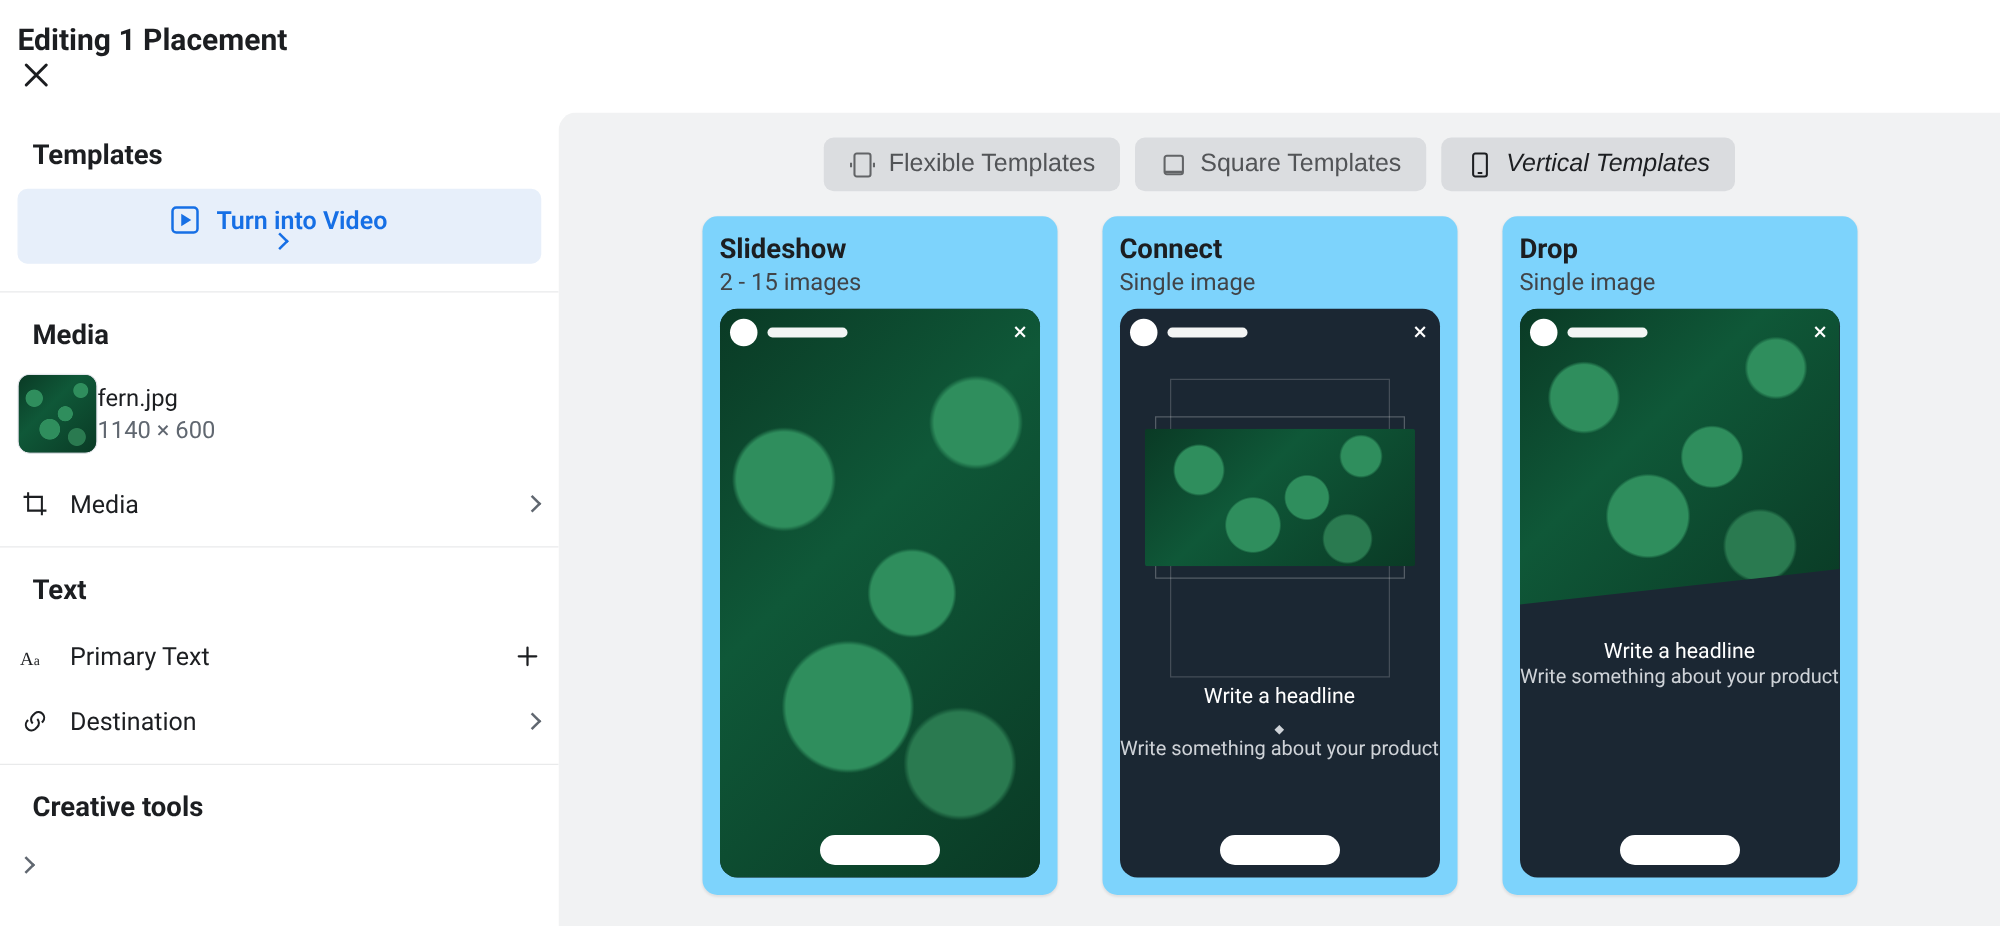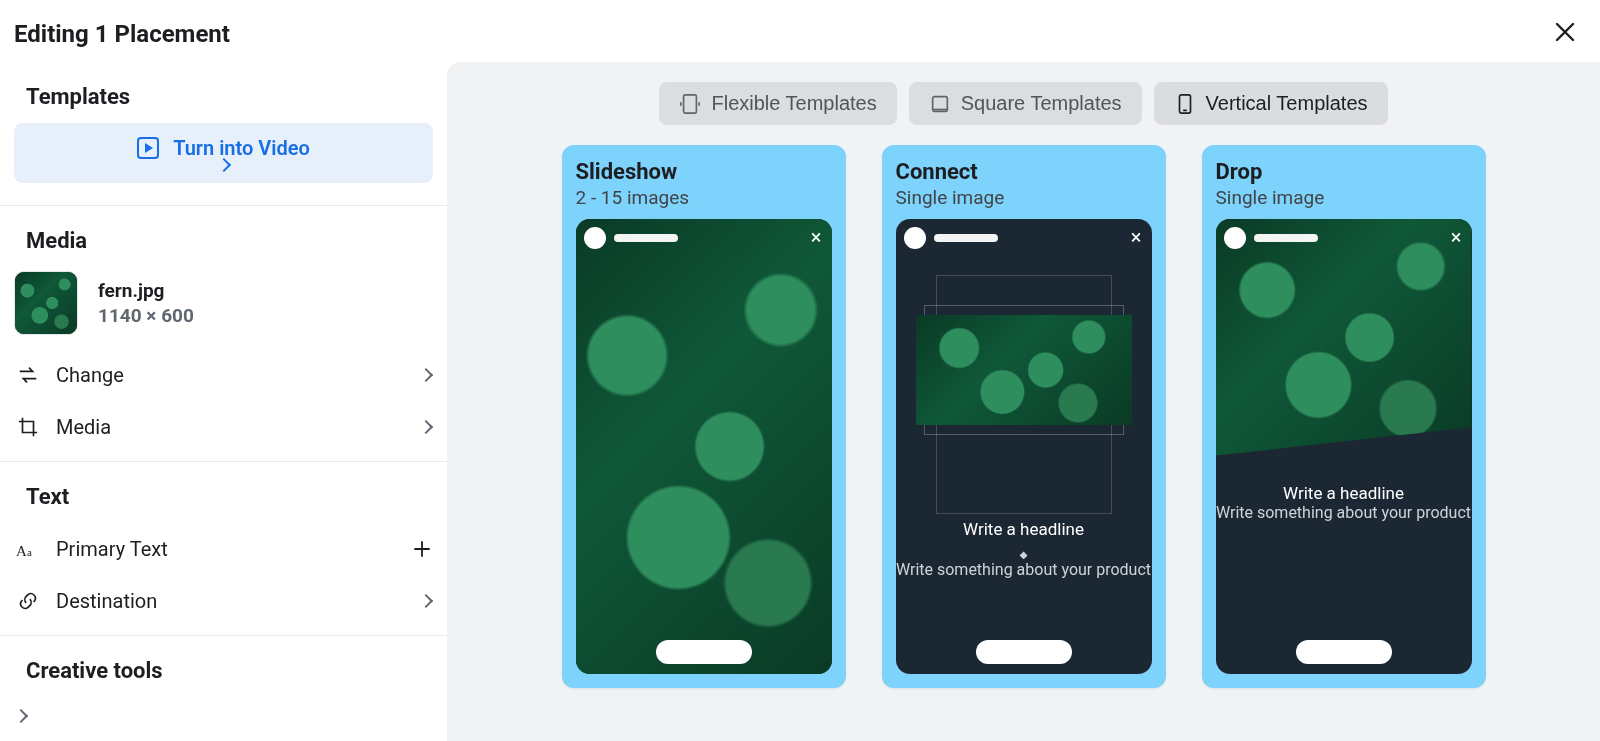--- a/index.html
+++ b/index.html
@@ -8,23 +8,24 @@
     background: #fff;
     color: #1c1e21;
     width: 1600px;
     height: 741px;
     overflow: hidden;
     display: flex;
     flex-direction: column;
   }
   .header {
     display: flex;
-    align-items: flex-end;
+    align-items: flex-start;
     justify-content: space-between;
     padding: 18px 20px 14px 14px;
+    flex-direction: column;
   }
   .header-title {
     font-size: 24px;
     font-weight: 700;
     color: #1c1e21;
   }
   .close-btn {
     width: 30px; height: 30px;
     display: flex; align-items: center; justify-content: center;
     cursor: pointer;
@@ -95,23 +96,22 @@
   }
   .chevron-gray {
     width: 10px; height: 10px;
     border-right: 2px solid #606770;
     border-top: 2px solid #606770;
     transform: rotate(45deg);
   }
   .plus-icon svg { display:block; }
 
   .media-row {
-    display: flex; align-items: center; gap: 20px;
+    display: flex; align-items: center; gap: 0;
     padding: 4px 0 14px 0;
-    font-weight: bold;
   }
   .thumb {
     width: 64px; height: 64px;
     border-radius: 10px;
     background: #0b3d2a;
     position: relative;
     overflow: hidden;
     border: 1px solid #e4e6eb;
   }
   .media-name { font-size: 19px; color: #1c1e21; }
@@ -146,21 +146,21 @@
   .tab {
     display: flex; align-items: center; gap: 10px;
     background: #dadcdf;
     border-radius: 8px;
     padding: 10px 20px;
     font-size: 20px;
     color: #4a4c4f;
     cursor: pointer;
     border: none;
   }
-  .tab.selected { background: #dadcdf; color:#1c1e21;}
+  .tab.selected { background: #dadcdf; color:#1c1e21;font-style:italic;}
   .tab:not(.selected){ opacity:0.95; }
   .tab svg { display:block; }
 
   .cards {
     display: flex;
     gap: 36px;
     justify-content: center;
   }
   .card {
     width: 284px;
@@ -265,31 +265,20 @@
     <div class="section">
       <div class="section-title">Media</div>
       <div class="media-row">
         <div class="thumb">
             <div class="fern-bg"></div>
           </div>
         <div>
           <div class="media-name">fern.jpg</div>
           <div class="media-dims">1140 × 600</div>
         </div>
-      </div>
-      <div class="list-item">
-        <div class="list-item-left">
-          <span class="icon-box">
-            <svg width="22" height="22" viewBox="0 0 24 24" fill="none" stroke="#1c1e21" stroke-width="1.8">
-                <path d="M3 8h14l-4-4M21 16H7l4 4"></path>
-              </svg>
-          </span>
-          <span class="list-label">Change</span>
-        </div>
-        <span class="chevron-gray"></span>
       </div>
       <div class="list-item">
         <div class="list-item-left">
           <span class="icon-box">
             <svg width="22" height="22" viewBox="0 0 24 24" fill="none" stroke="#1c1e21" stroke-width="1.8">
                 <path d="M6 2v16h16M2 6h16v16"></path>
               </svg>
           </span>
           <span class="list-label">Media</span>
         </div>

